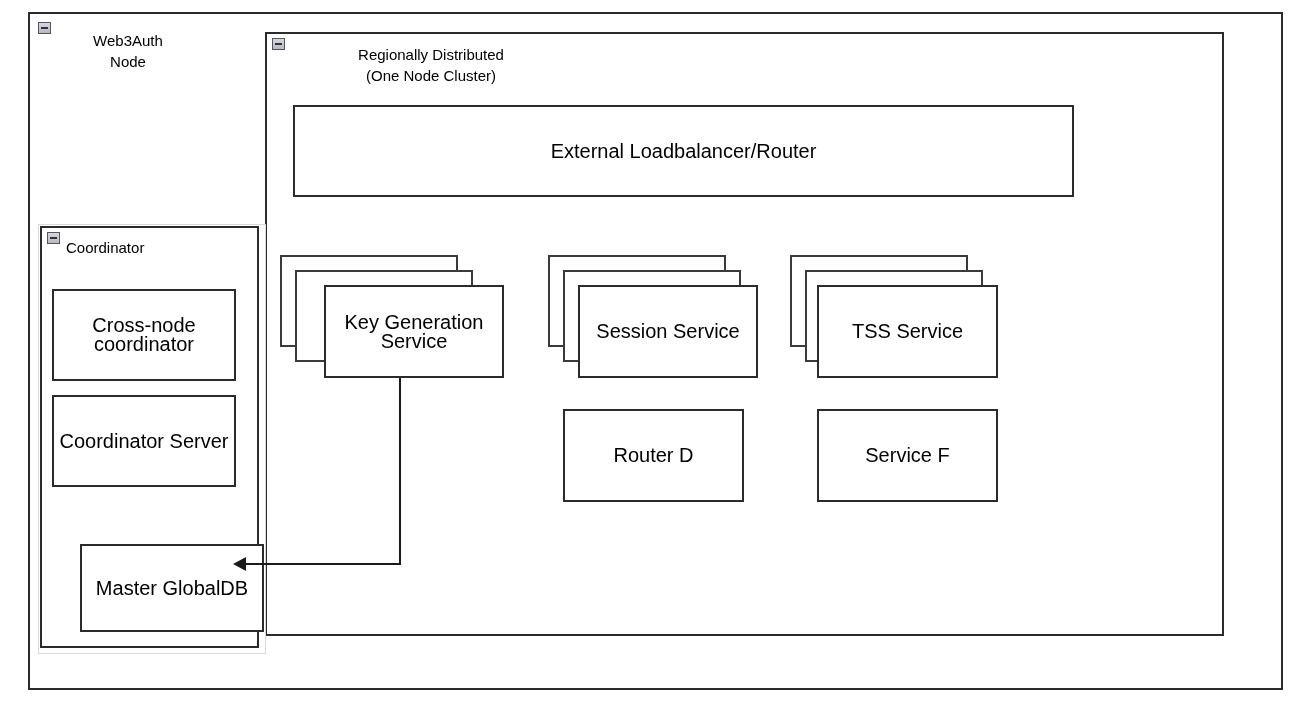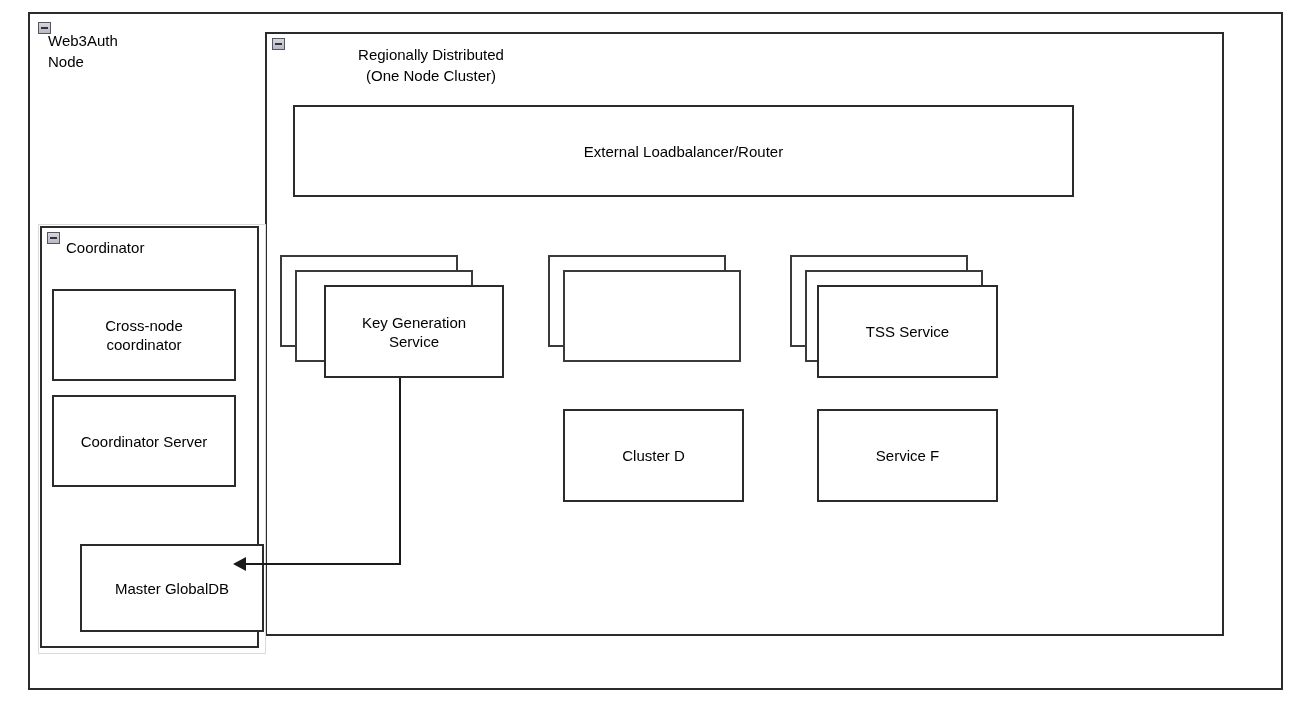--- a/index.html
+++ b/index.html
@@ -28,21 +28,21 @@
   }
   .node-box {
     position: absolute;
     box-sizing: border-box;
     background: #ffffff;
     border: 2px solid #2b2b2b;
     display: flex;
     align-items: center;
     justify-content: center;
     text-align: center;
-    font-size: 15px;
+    font-size: 20px;
     line-height: 19px;
   }
   .ghost {
     position: absolute;
     box-sizing: border-box;
     background: #ffffff;
     border: 2px solid #3a3a3a;
   }
 
   
@@ -62,21 +62,21 @@
     top: 4px;
     height: 2px;
     background: #33333c;
   }
 
   
   .container-title {
     position: absolute;
     font-size: 15px;
     line-height: 21px;
-    text-align: left;
+    text-align: center;
     white-space: pre-line;
     color: #000000;
   }
   .panel-title {
     position: absolute;
     font-size: 15px;
     line-height: 19px;
     color: #000000;
     white-space: nowrap;
   }
@@ -128,29 +128,32 @@
 
   <div class="ghost" style="left:280px; top:255px; width:178px; height:92px;"></div>
   <div class="ghost" style="left:295px; top:270px; width:178px; height:92px;"></div>
   <div class="node-box" style="left:324px; top:285px; width:180px; height:93px;">
     <span style="white-space:pre-line;">Key Generation
 Service</span>
   </div>
 
   <div class="ghost" style="left:548px; top:255px; width:178px; height:92px;"></div>
   <div class="ghost" style="left:563px; top:270px; width:178px; height:92px;"></div>
+  <div class="node-box" style="left:578px; top:285px; width:180px; height:93px;">
+    <span style="white-space:pre-line;">Session Service</span>
+  </div>
 
   <div class="ghost" style="left:790px; top:255px; width:178px; height:92px;"></div>
   <div class="ghost" style="left:805px; top:270px; width:178px; height:92px;"></div>
   <div class="node-box" style="left:817px; top:285px; width:181px; height:93px;text-align:right;">
     <span style="white-space:pre-line;">TSS Service</span>
   </div>
 
   <div class="node-box" style="left:563px; top:409px; width:181px; height:93px;">
-    <span>Cluster D</span>
+    <span>Router D</span>
   </div>
 
   <div class="node-box" style="left:817px; top:409px; width:181px; height:93px;">
     <span>Service F</span>
   </div>
 
   <div id="coordinator-halo" style="left:38px; top:224px; width:228px; height:430px;"></div>
   <div class="container-box" id="coordinator-panel" style="left:40px; top:226px; width:219px; height:422px;">
   </div>
   <div class="collapse-icon" style="left:47px; top:232px;">

